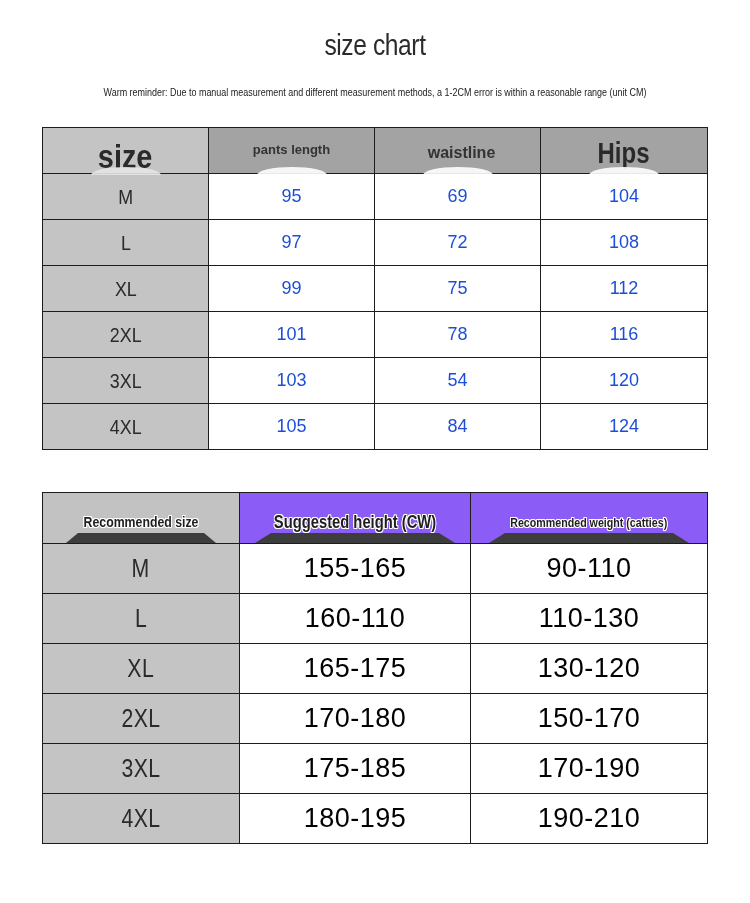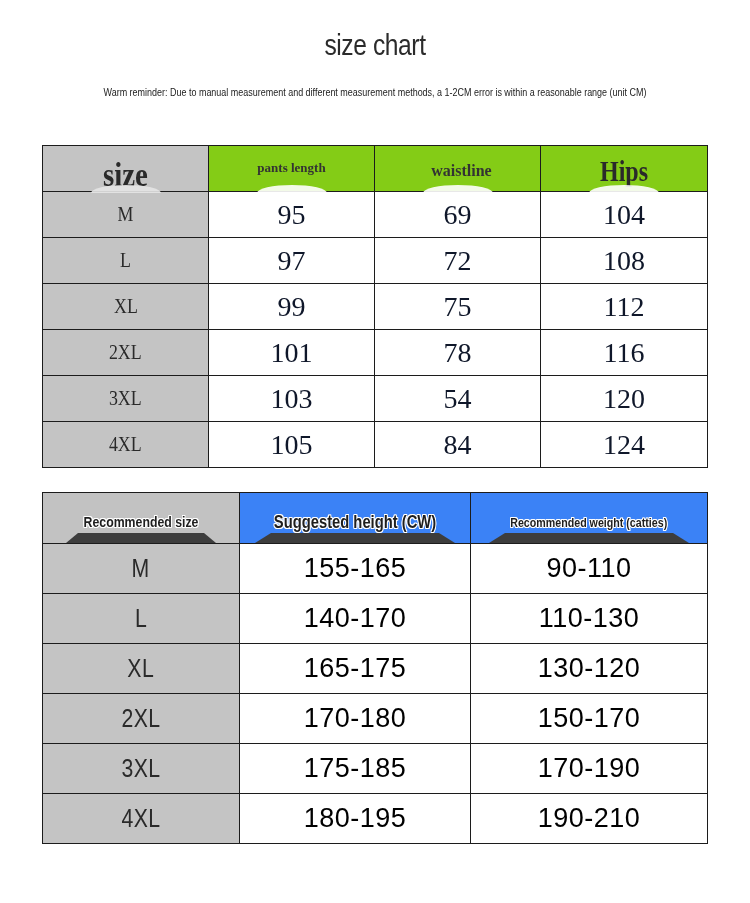--- a/index.html
+++ b/index.html
@@ -7,37 +7,37 @@
          font-family: "Liberation Sans", "DejaVu Sans", sans-serif; color: #222; }
   .title { position: absolute; top: 28px; left: 0; width: 750px; text-align: center;
            font-size: 30px; font-weight: normal; color: #2b2b2b; letter-spacing: -0.5px;
            transform: scaleX(0.82); transform-origin: center; }
   .notice { position: absolute; top: 86px; left: 0; width: 750px; text-align: center;
             font-size: 11.5px; color: #222; transform: scaleX(0.78); transform-origin: center;
             white-space: nowrap; }
   table { position: absolute; border-collapse: collapse; table-layout: fixed; }
   td, th { border: 1.5px solid #1c1c1c; text-align: center; vertical-align: middle; padding: 0; }
   
-  #t1 { left: 42px; top: 145px; width: 665px; font-family: Liberation Serif, serif; }
+  #t1 { left: 42px; top: 127px; width: 665px; }
   #t1 col.c0 { width: 166px; } #t1 col.c1 { width: 166px; } #t1 col.c2 { width: 166px; } #t1 col.c3 { width: 167px; }
-  #t1 th { height: 45px; background: #84cc16; position: relative; }
-  #t1 td { height: 45px; font-size: 28px; color: #0f172a; }
+  #t1 th { height: 45px; background: #a3a3a3; position: relative; }
+  #t1 td { height: 45px; font-size: 18px; color: #1d4ed8; }
   #t1 td.size { background: #c4c4c4; font-size: 21px; color: #2a2a2a; }
   #t1 td.size span { display: inline-block; transform: scaleX(0.85); }
   #t1 th.size-h { background: #c4c4c4; }
   .h-big { font-size: 34px; font-weight: bold; color: #2a2a2a; display: inline-block; transform: scaleX(0.85); position: relative; top: 6px; }
   .h-hips { font-size: 30px; color: #2a2a2a; display: inline-block; transform: scaleX(0.8); position: relative; top: 2px; }
   .h-small { font-size: 13px; color: #333; display: inline-block; position: relative; top: -2px; }
   .h-mid { font-size: 16px; color: #333; display: inline-block; position: relative; top: 2px; margin-left: 8px; }
   .notch { position: absolute; bottom: -2px; left: 50%; transform: translateX(-50%); width: 70px; height: 8px;
            background: #ffffff; border-radius: 50% 50% 0 0 / 100% 100% 0 0; opacity: 0.9; }
   
   #t2 { left: 42px; top: 492px; width: 665px; padding-left: 44px; }
   #t2 col.c0 { width: 197px; } #t2 col.c1 { width: 231px; } #t2 col.c2 { width: 237px; }
-  #t2 th { height: 50px; background: #3b82f6; position: relative; overflow: hidden; }
+  #t2 th { height: 50px; background: #8b5cf6; position: relative; overflow: hidden; }
   #t2 th.size-h { background: #c2c2c2; }
   #t2 td { height: 49px; font-size: 27px; color: #000000; letter-spacing: 0.5px; }
   #t2 td.size { background: #c4c4c4; font-size: 25px; color: #2a2a2a; }
   #t2 td.size span { display: inline-block; transform: scaleX(0.85); }
   .trap { position: absolute; bottom: 0; left: 50%; transform: translateX(-50%); height: 10px;
           background: #3d3d3d; clip-path: polygon(8% 0, 92% 0, 100% 100%, 0 100%); }
   .h2-label { position: relative; z-index: 2; display: inline-block; color: #1e1e1e; font-weight: bold;
               text-shadow: 1px 0 #fff, -1px 0 #fff, 0 1px #fff, 0 -1px #fff, 1px 1px #fff, -1px -1px #fff, 1px -1px #fff, -1px 1px #fff;
               transform: scaleX(0.82); top: 4px; }
   .h2-a { font-size: 15px; } .h2-b { font-size: 18px; } .h2-c { font-size: 13px; }
@@ -126,21 +126,21 @@
     </tr>
   </thead>
   <tbody>
     <tr>
       <td class="size"><span>M</span></td>
       <td>155-165</td>
       <td>90-110</td>
     </tr>
     <tr>
       <td class="size"><span>L</span></td>
-      <td>140-170</td>
+      <td>160-110</td>
       <td>110-130</td>
     </tr>
     <tr>
       <td class="size"><span>XL</span></td>
       <td>165-175</td>
       <td>130-120</td>
     </tr>
     <tr>
       <td class="size"><span>2XL</span></td>
       <td>170-180</td>

